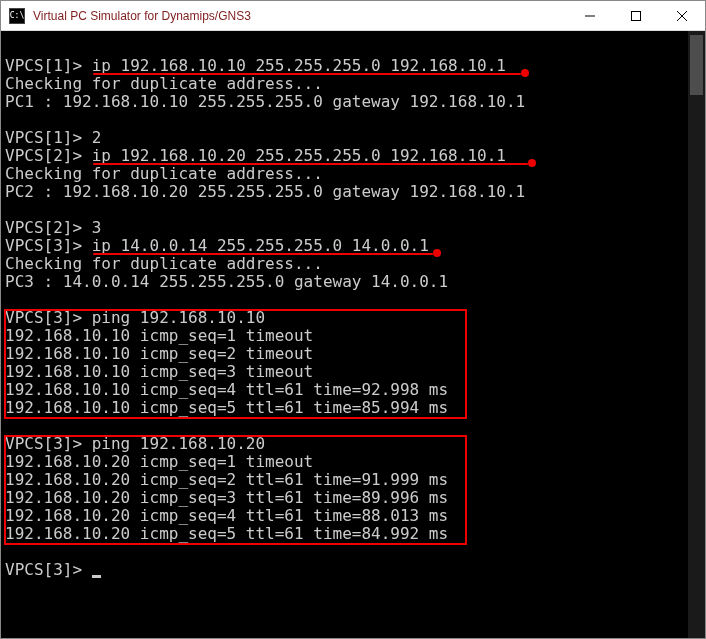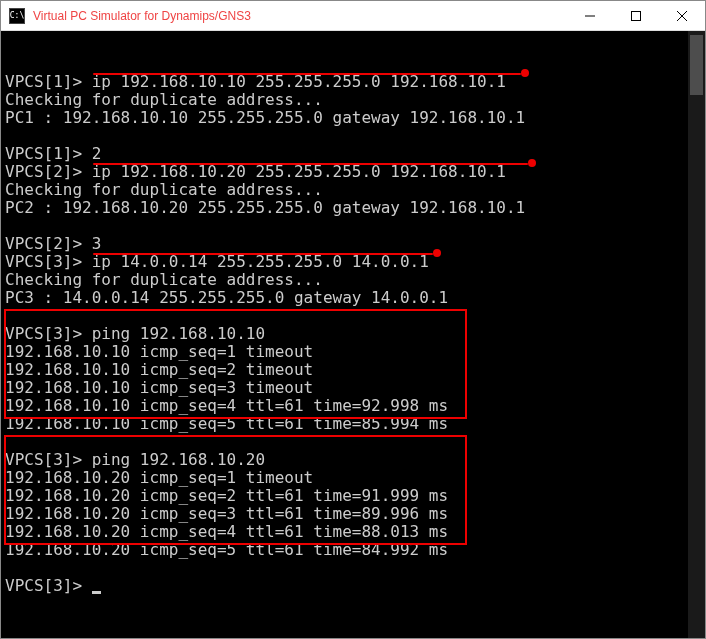--- a/index.html
+++ b/index.html
@@ -27,21 +27,21 @@
       display: flex;
       align-items: center;
       justify-content: center;
       font-size: 8px;
       color: #fff;
       font-family: monospace;
     }
     .titlebar-title {
       flex: 1;
       font-size: 12px;
-      color: #ef4444;
+      color: #7f1d1d;
     }
     .win-controls {
       display: flex;
       height: 100%;
     }
     .win-btn {
       width: 46px;
       height: 100%;
       display: flex;
       align-items: center;
@@ -57,21 +57,21 @@
       background: #000;
       display: flex;
     }
     .terminal {
       flex: 1;
       background: #000;
       color: #ccc;
       font-family: "NSimSun","SimSun","Consolas",monospace;
       font-size: 16px;
       line-height: 18px;
-      padding: 24px 4px 4px 4px;
+      padding: 8px 4px 4px 4px;
       white-space: pre;
       position: relative;
       overflow: hidden;
     }
     .scrollbar {
       width: 17px;
       background: #1a1a1a;
       position: relative;
     }
     .scroll-thumb {

